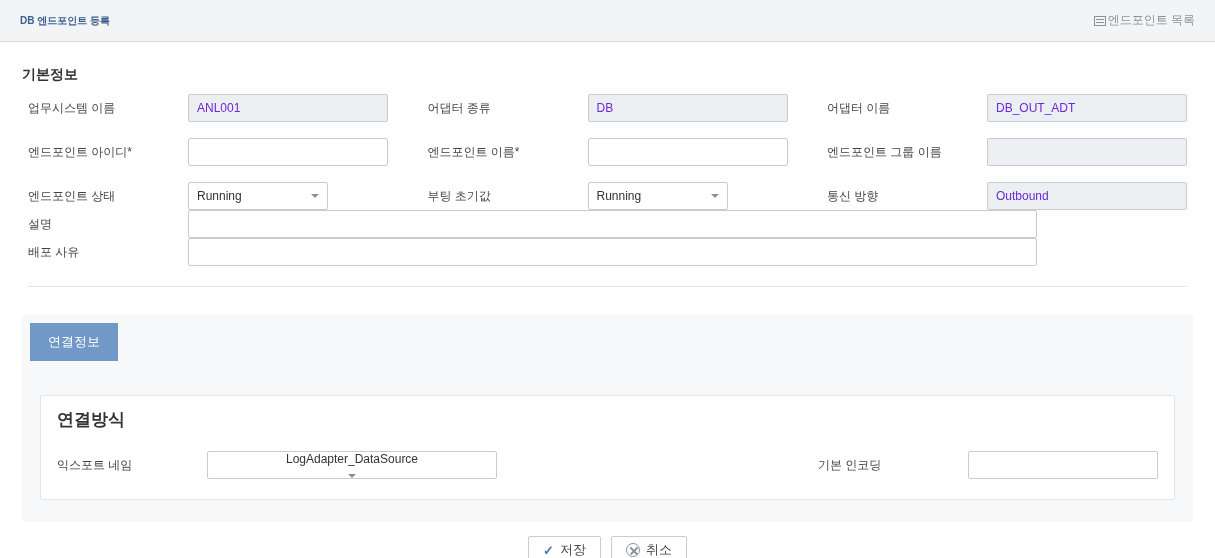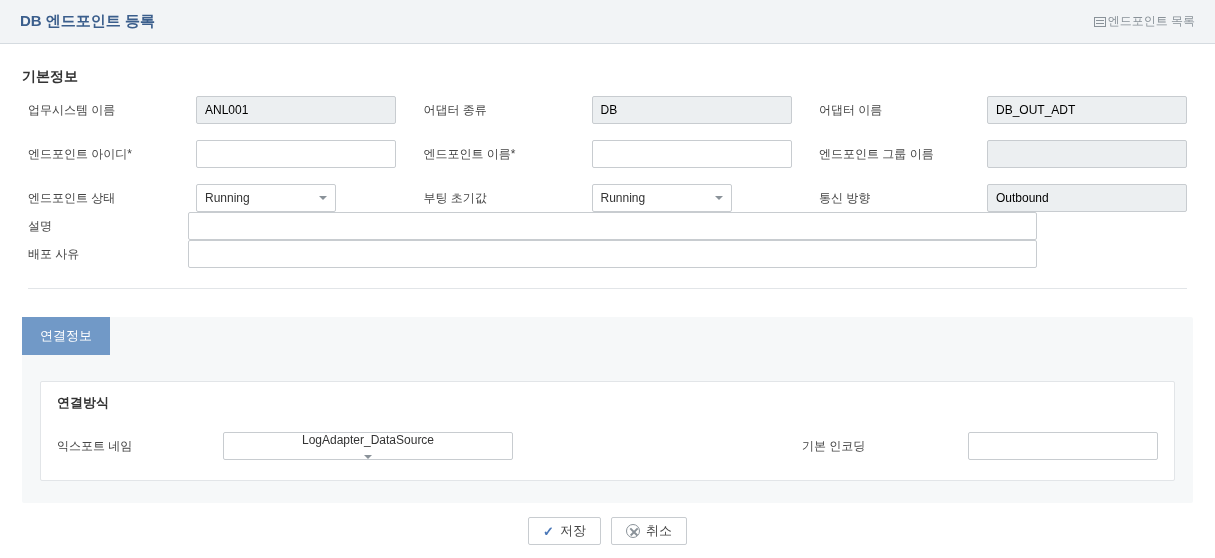--- a/index.html
+++ b/index.html
@@ -12,21 +12,21 @@
     .header {
       background: #f2f4f6;
       border-bottom: 1px solid #d5dbe0;
       padding: 12px 20px;
       display: flex;
       justify-content: space-between;
       align-items: center;
     }
     .header-title {
       color: #3b5e8c;
-      font-size: 15px;
+      font-size: 10px;
       font-weight: bold;
     }
     .header-link {
       color: #8a9299;
       font-size: 12px;
       cursor: pointer;
       display: flex;
       align-items: center;
       gap: 2px;
     }
@@ -50,21 +50,21 @@
     .content { padding: 12px 22px; }
     .section-title {
       font-size: 14px;
       font-weight: bold;
       color: #333;
       margin: 12px 0 10px;
     }
     .form-grid {
       display: grid;
       grid-template-columns: 160px 200px 1fr 160px 200px 1fr 160px 200px;
-      gap: 16px 8px;
+      gap: 16px 0;
       align-items: center;
       padding: 0 6px;
     }
     .label {
       color: #444;
       font-size: 12px;
       padding-right: 10px;
     }
     .gap { }
     .input, .select, .readonly {
@@ -74,21 +74,21 @@
       padding: 0 8px;
       font-size: 12px;
       color: #333;
       background: #fff;
       width: 100%;
     }
     .readonly {
       background: #eceff1;
       display: flex;
       align-items: center;
-      color: #000000;
+      color: #6d28d9;
     }
     .select-wrap {
       position: relative;
       width: 140px;
     }
     .select {
       background: #fff;
       cursor: pointer;
       display: flex;
       align-items: center;
@@ -124,43 +124,43 @@
       background: #f6f8f9;
       margin: 28px 0 0;
       border-radius: 2px;
     }
     .tab {
       display: inline-block;
       background: #7199c7;
       color: #fff;
       padding: 10px 18px;
       font-size: 13px;
-      margin: 0;
+      margin: 8px;
     }
     .panel-inner {
       padding: 26px 18px 22px;
     }
     .panel-box {
       background: #fff;
       border: 1px solid #e2e5e8;
       border-radius: 2px;
       padding: 0;
     }
     .panel-box-title {
-      font-size: 13px;
+      font-size: 17px;
       font-weight: bold;
       padding: 12px 16px 6px;
       color: #333;
     }
     .panel-form {
       display: grid;
       grid-template-columns: 150px 290px 1fr 150px 190px;
       padding: 14px 16px 20px;
       align-items: center;
-      gap: 16px;
+      gap: 0;
     }
     .select-wrap-wide {
       position: relative;
       width: 290px;
     }
     .select-wide {
       height: 28px;
       border: 1px solid #c8ccd0;
       border-radius: 2px;
       padding: 0 8px;

